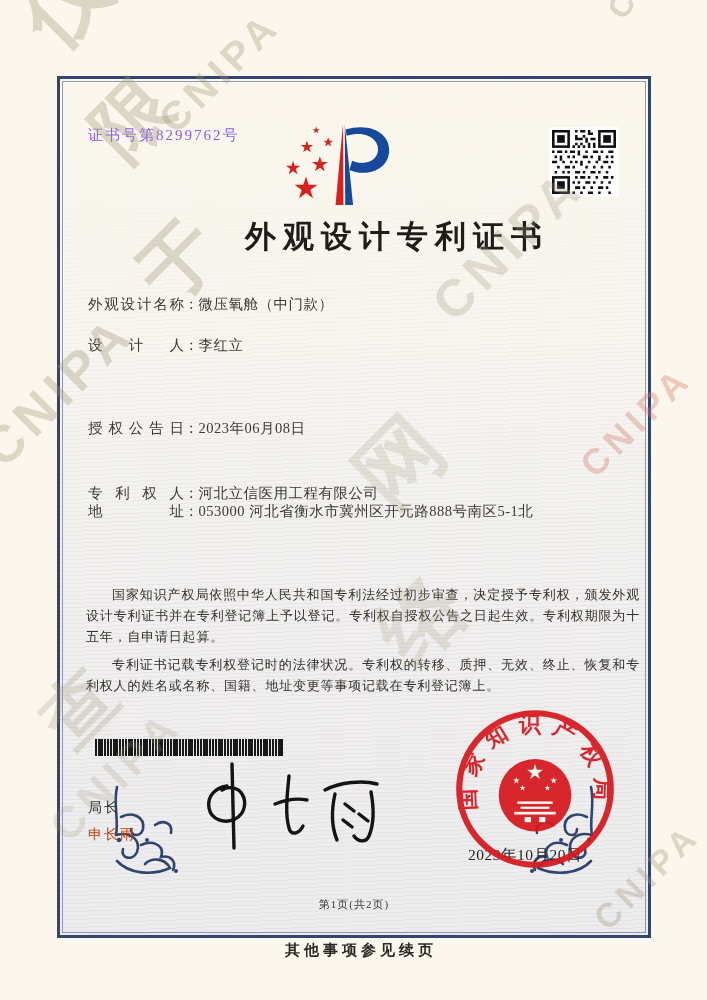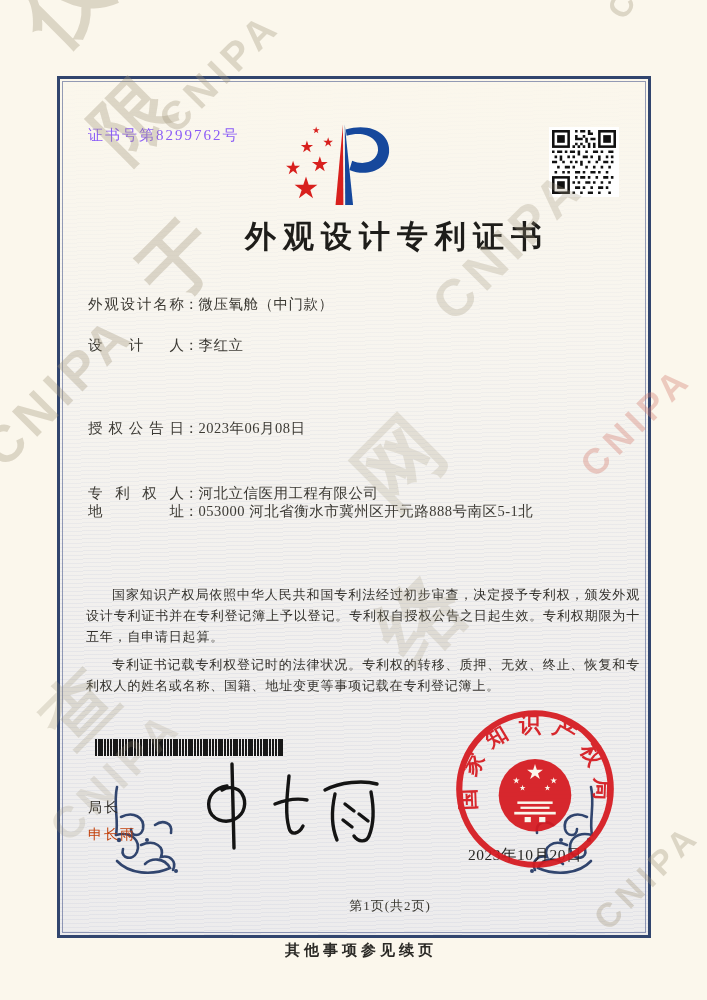--- a/index.html
+++ b/index.html
@@ -46,22 +46,22 @@
 
   
   .sig-title{position:absolute;left:88px;top:799px;font-size:14px;letter-spacing:2px;z-index:2;color:#2f2d29;}
   .sig-name{position:absolute;left:88px;top:826px;font-size:14px;letter-spacing:2px;z-index:2;color:#c2410c;}
   .signature{position:absolute;left:185px;top:752px;width:200px;height:100px;z-index:3;}
   .seal{position:absolute;left:452px;top:706px;width:166px;height:166px;z-index:4;opacity:.93;}
   .seal-date{position:absolute;left:468px;top:845px;width:160px;font-size:15.5px;letter-spacing:.5px;
              color:#262522;z-index:2;}
 
   
-  .page-num{position:absolute;left:57px;top:897px;width:594px;text-align:center;font-size:13px;
-            letter-spacing:1px;color:#3a3832;z-index:2;padding-left:36px;}
+  .page-num{position:absolute;left:57px;top:897px;width:594px;text-align:center;font-size:11px;
+            letter-spacing:1px;color:#3a3832;z-index:2;}
   .cont-note{position:absolute;left:16px;top:941px;width:690px;text-align:center;font-size:15px;
              font-weight:600;letter-spacing:4px;color:#2b2a26;z-index:2;}
 
   
   .wm{position:absolute;z-index:5;pointer-events:none;color:rgba(160,150,124,.34);
       font-family:"Liberation Sans","DejaVu Sans",sans-serif;font-weight:700;
       transform:rotate(-45deg);transform-origin:left top;white-space:nowrap;}
   .wm.latin{letter-spacing:6px;}
   .wm1{left:-6px;top:-10px;font-size:86px;}
   .wm2{left:70px;top:110px;font-size:76px;}

